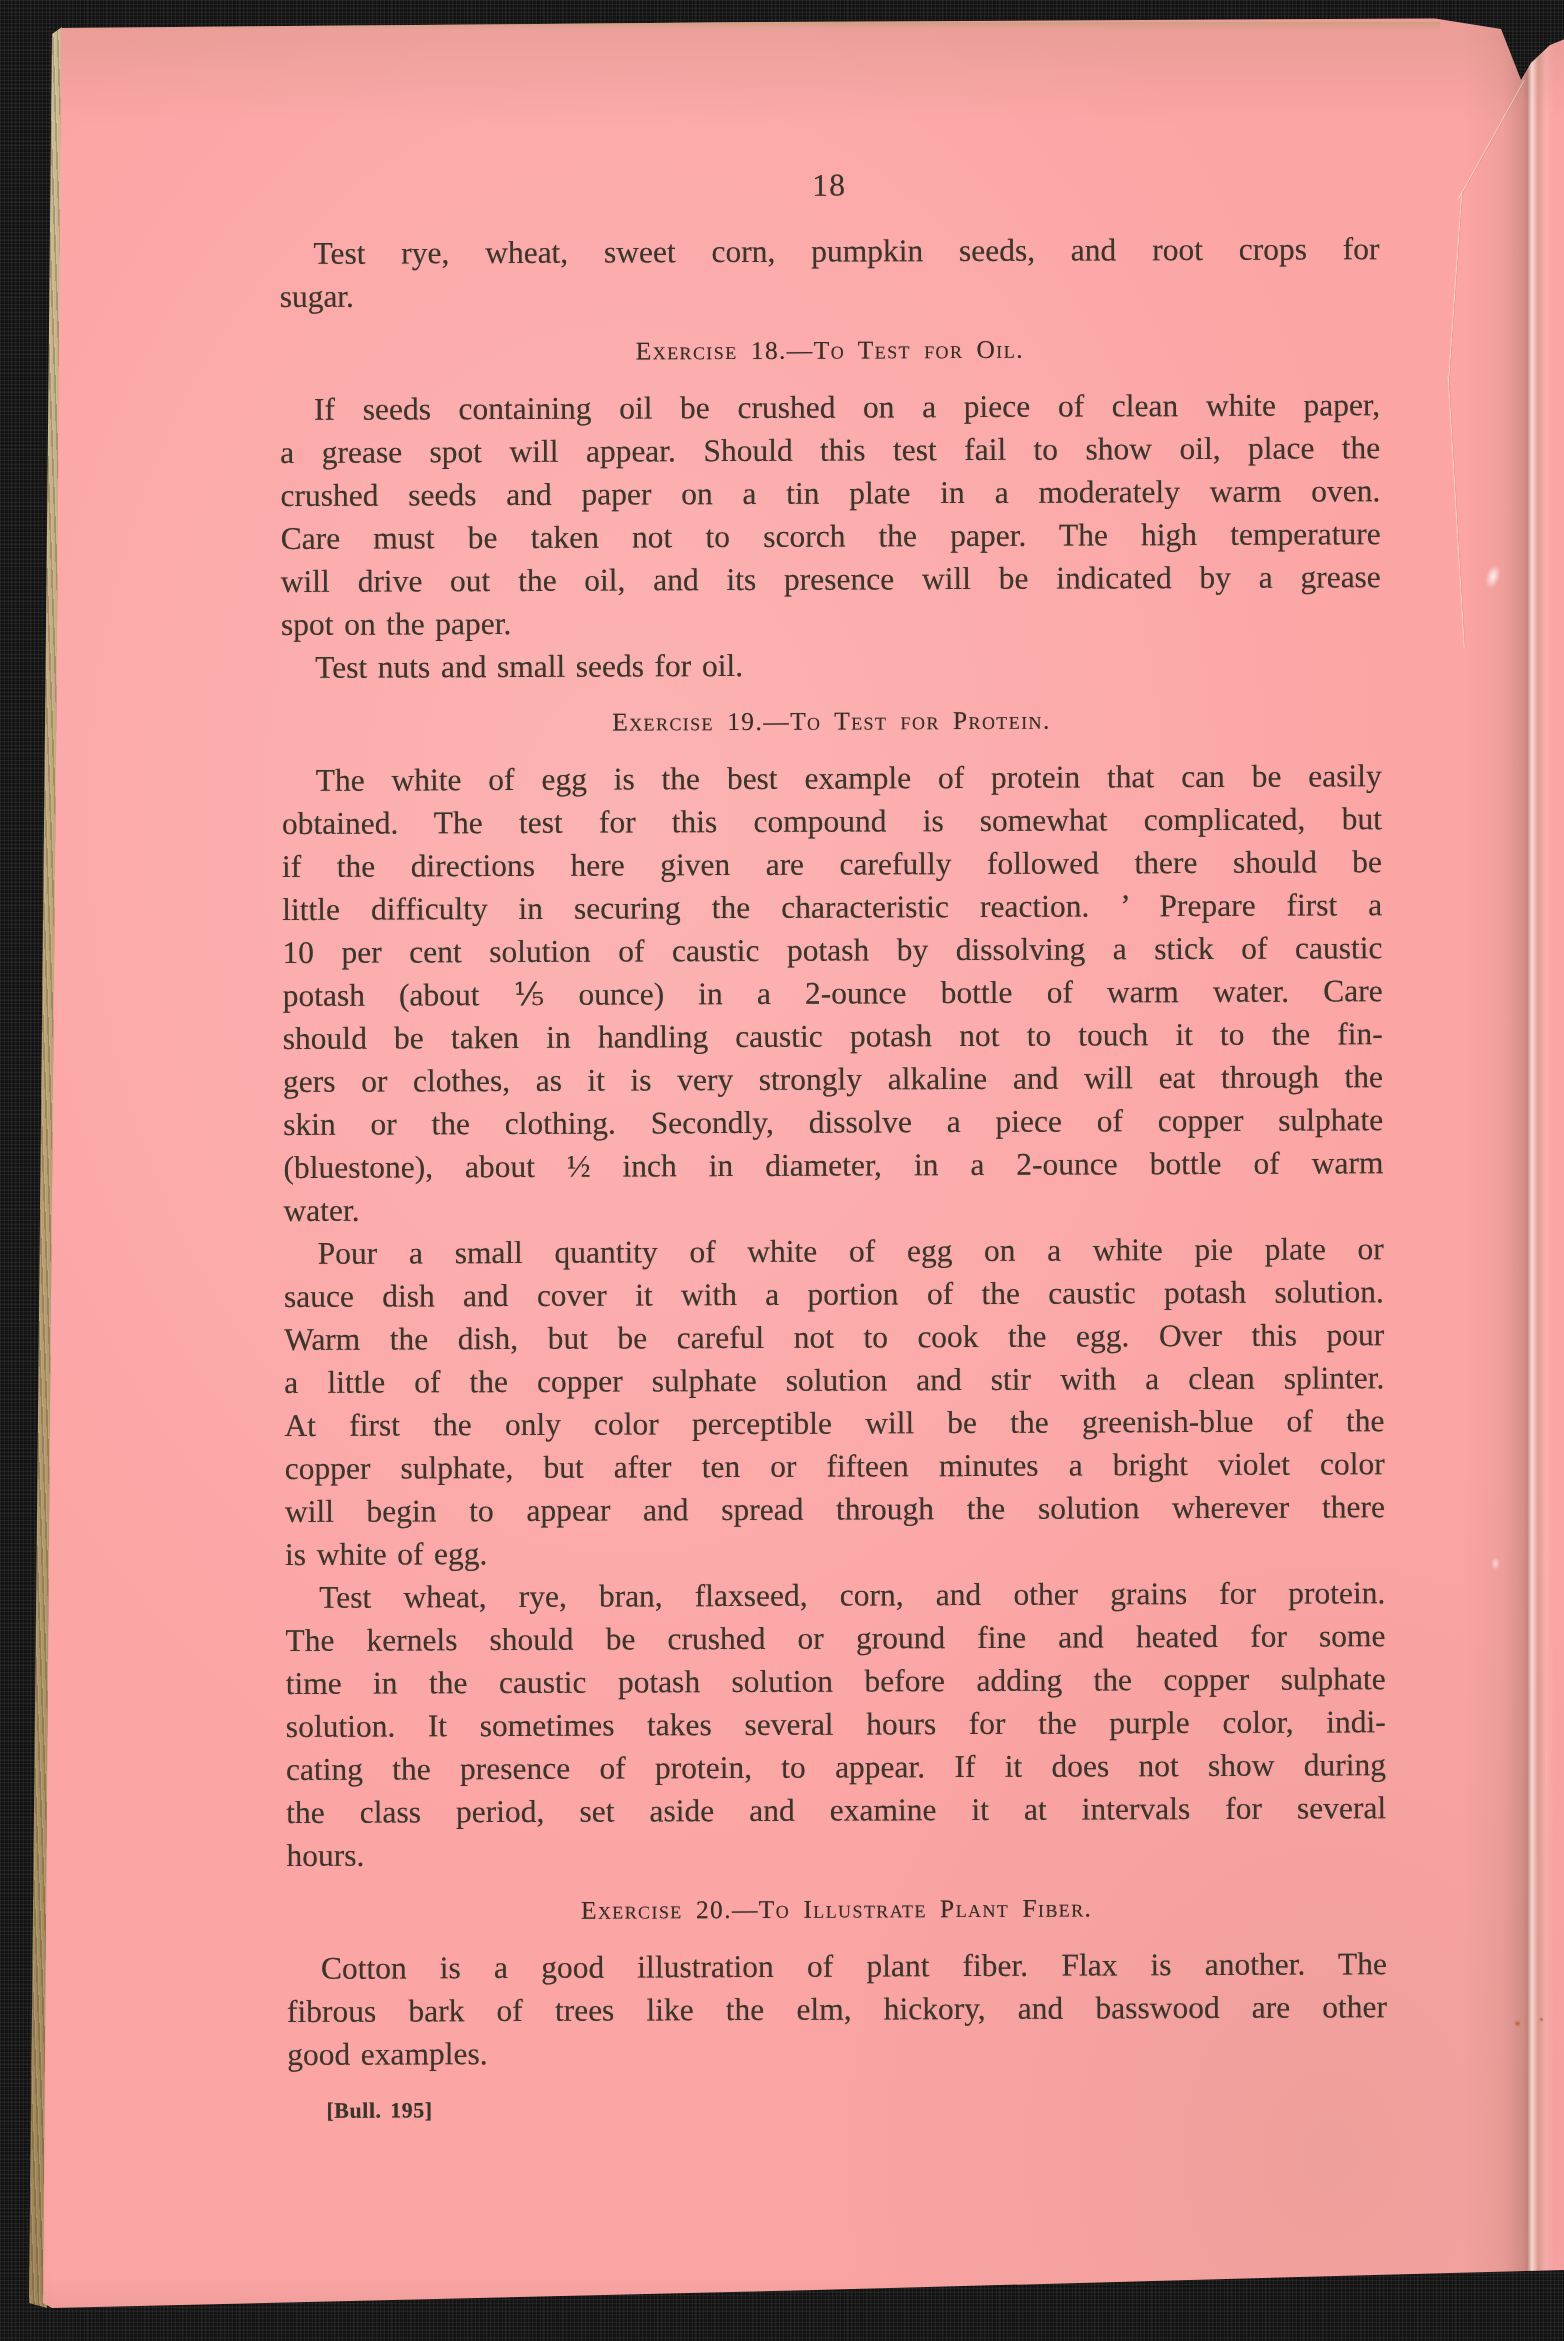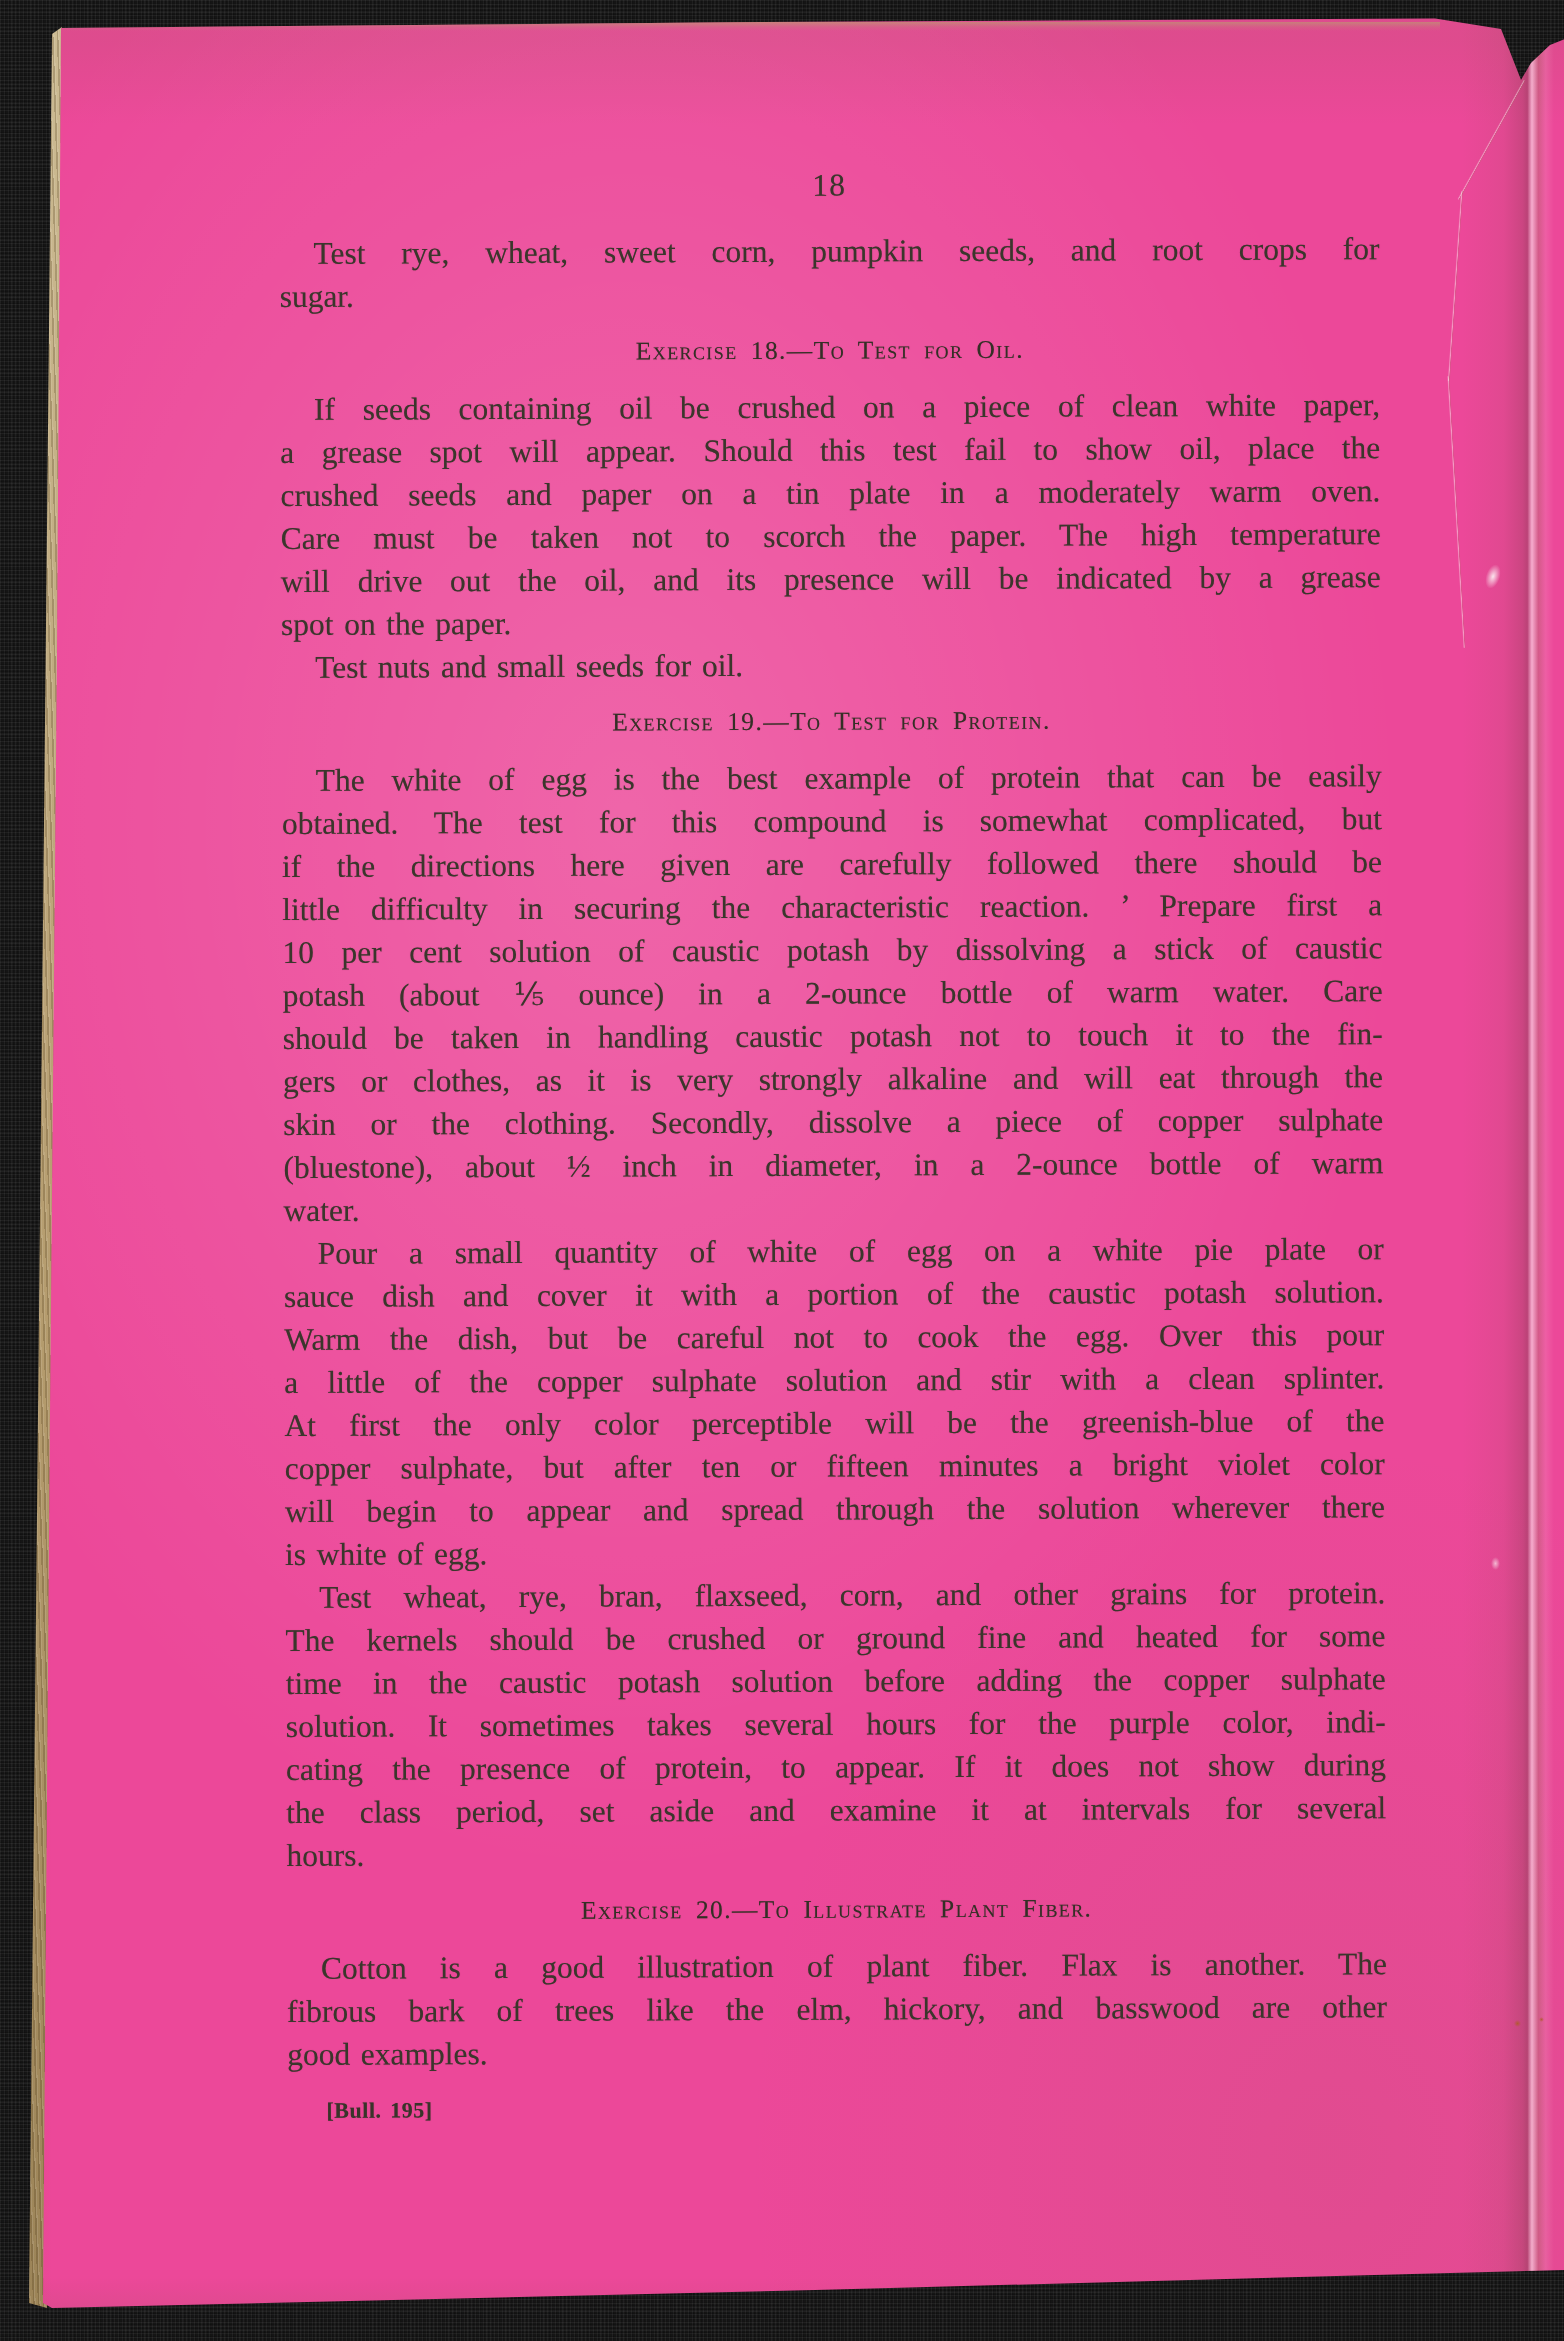--- a/index.html
+++ b/index.html
@@ -21,21 +21,21 @@
     background:
       repeating-linear-gradient(88deg, rgba(60,40,10,.22) 0 1.6px, rgba(255,255,255,.10) 1.6px 2.7px, transparent 2.7px 4.9px),
       linear-gradient(178deg,#cdbc94 0%, #b59c6e 55%, #9a8256 100%);
   }
 
   
   .page{
     position:absolute;left:0;top:0;width:1565px;height:2342px;
     clip-path:polygon(61px 28px, 761px 22px, 1435px 18.5px, 1501px 29px, 1521px 80px, 1531px 63px, 1550px 45px, 1565px 39px,
                       1565px 2270px, 815px 2290px, 52px 2308px, 43px 2303px, 50px 1413px, 57px 652px);
-    background:#ec4899;
+    background:#fca5a5;
   }
   .paper-tone{
     position:absolute;left:0;top:0;width:100%;height:100%;
     background:
       radial-gradient(1195px 1630px at 40% 35%, rgba(255,255,254,.16), transparent 65%),
       radial-gradient(978px 1195px at 85% 92%, rgba(125,105,65,.10), transparent 60%),
       linear-gradient(180deg, rgba(120,100,60,.12) 0 38px, transparent 125px),
       linear-gradient(0deg, rgba(100,85,50,.13) 0 22px, transparent 65px),
       linear-gradient(90deg, rgba(120,100,60,.16) 0 8.7px, transparent 52px);
   }

